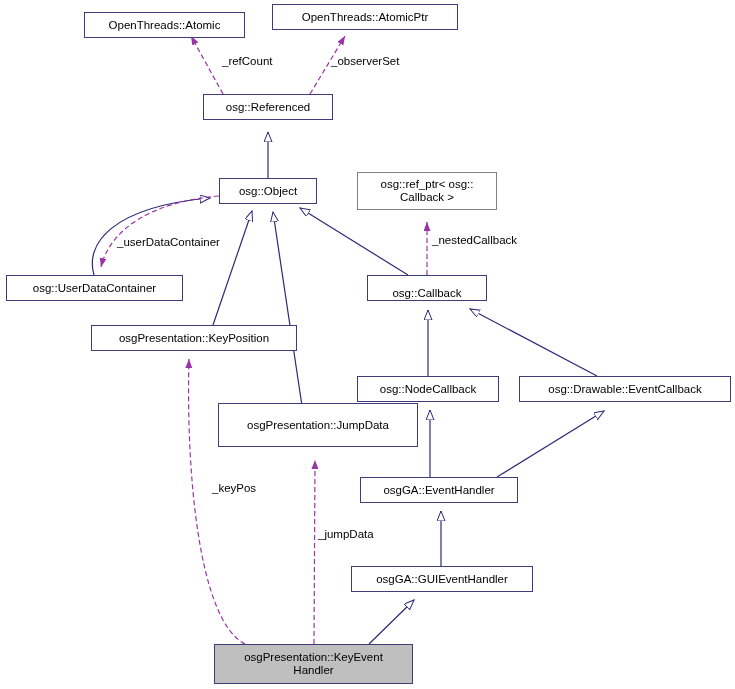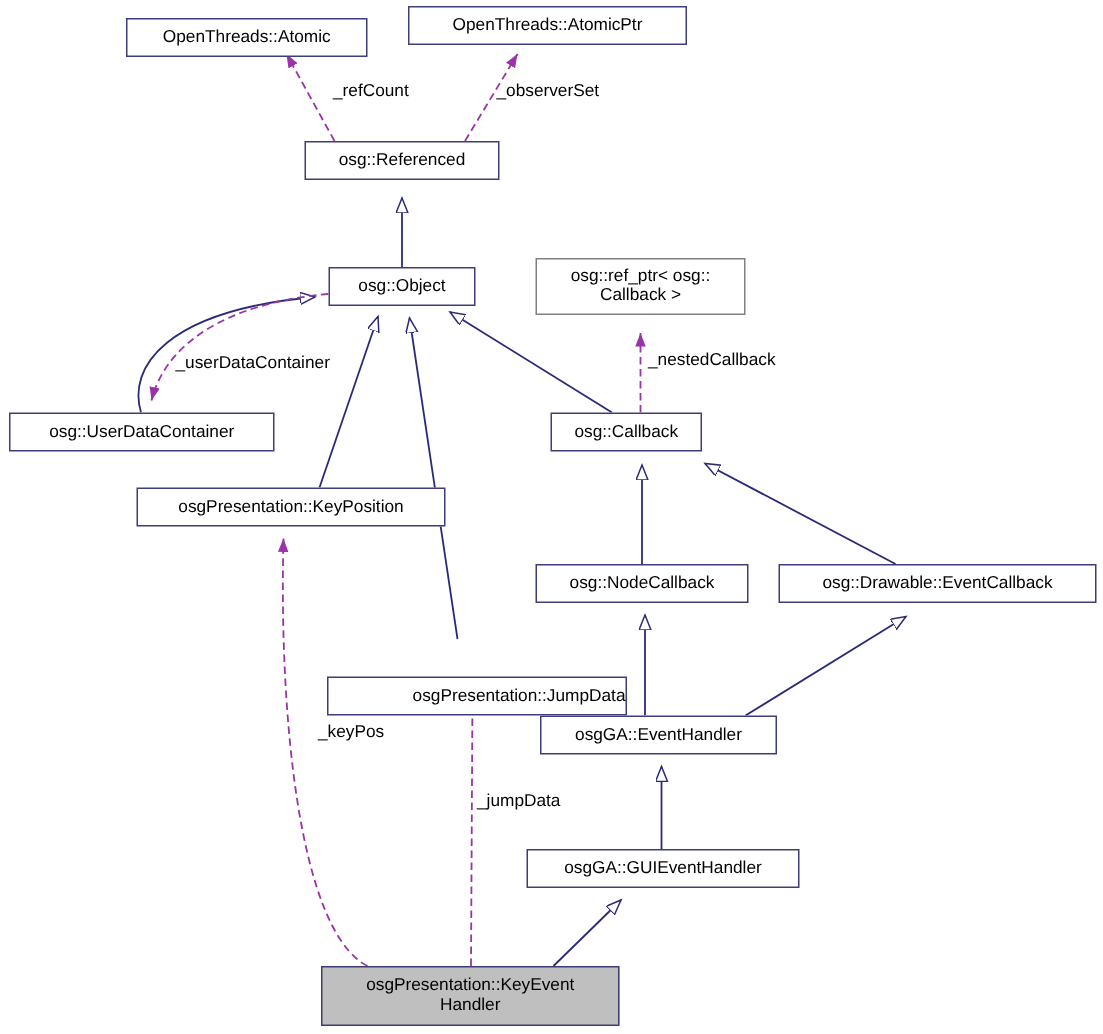--- a/index.html
+++ b/index.html
@@ -121,37 +121,37 @@
 
   <div class="node dashed-border" style="left:357px; top:172px; width:140px; height:38px;">
     <span>osg::ref_ptr&lt; osg::
 Callback &gt;</span>
   </div>
 
   <div class="node" style="left:6px; top:275px; width:177px; height:26px;">
     <span>osg::UserDataContainer</span>
   </div>
 
-  <div class="node" style="left:367px; top:275px; width:101px; height:26px;">
+  <div class="node" style="left:367px; top:275px; width:120px; height:26px;align-items:flex-end;">
     <span>osg::Callback</span>
   </div>
 
   <div class="node" style="left:91px; top:325px; width:206px; height:26px;">
     <span>osgPresentation::KeyPosition</span>
   </div>
 
   <div class="node" style="left:357px; top:376px; width:142px; height:26px;">
     <span>osg::NodeCallback</span>
   </div>
 
   <div class="node" style="left:519px; top:376px; width:212px; height:26px;">
     <span>osg::Drawable::EventCallback</span>
   </div>
 
-  <div class="node" style="left:218px; top:451px; width:200px; height:26px;justify-content:flex-end;">
+  <div class="node" style="left:218px; top:403px; width:200px; height:44px;">
     <span>osgPresentation::JumpData</span>
   </div>
 
   <div class="node" style="left:360px; top:477px; width:158px; height:26px;">
     <span>osgGA::EventHandler</span>
   </div>
 
   <div class="node" style="left:351px; top:566px; width:182px; height:26px;">
     <span>osgGA::GUIEventHandler</span>
   </div>

